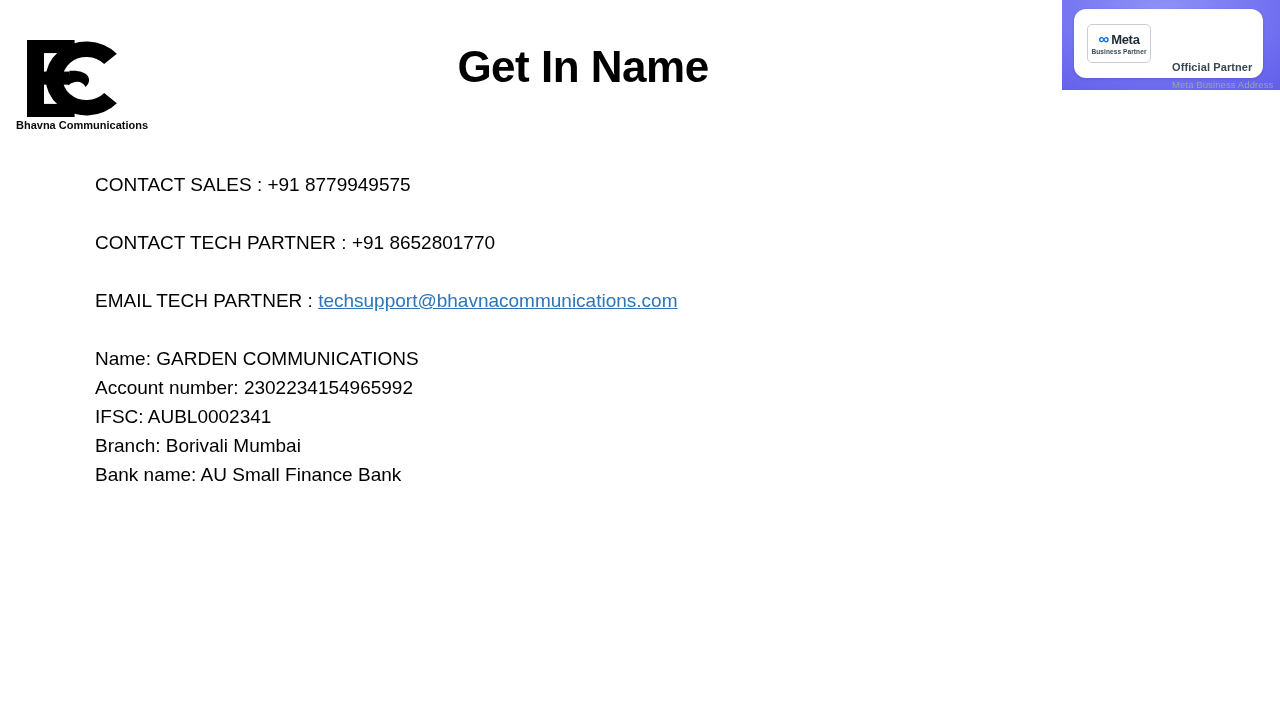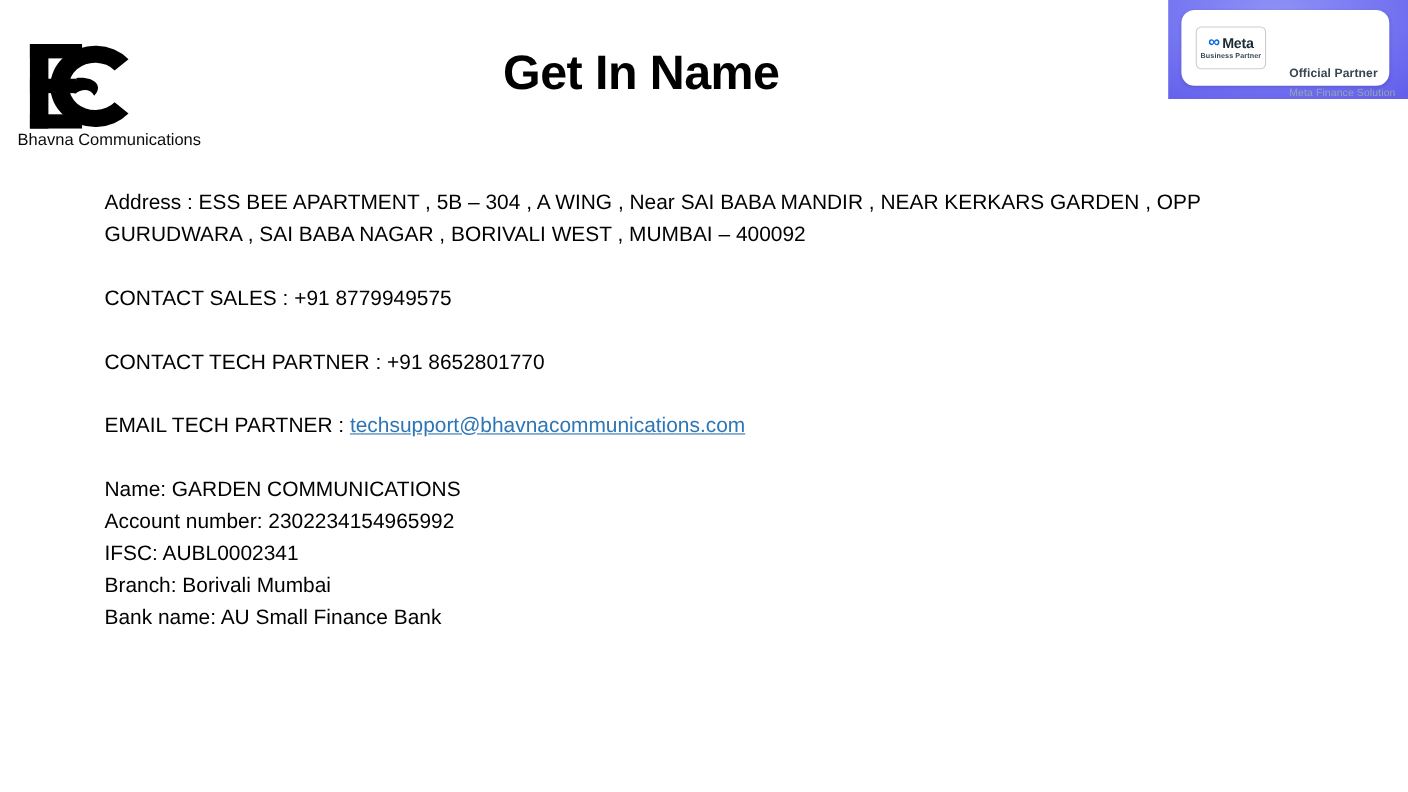--- a/index.html
+++ b/index.html
@@ -13,21 +13,21 @@
     background: #ffffff;
     overflow: hidden;
     margin: 0 auto;
   }
 
   
   .bc-logo-wrap { position: absolute; left: 16px; top: 38px; width: 128px; }
   .bc-logo-mark { position: absolute; left: 11px; top: 2px; width: 102px; height: 77px; }
   .bc-logo-label {
     position: absolute; left: 0; top: 81px; width: 128px;
-    font-size: 15px; font-weight: normal; color: #0a0a0a;
+    font-size: 11px; font-weight: bold; color: #0a0a0a;
     text-align: center; letter-spacing: 0px; white-space: nowrap;
   }
 
   
   .slide-title {
     position: absolute; left: 583px; top: 42px; transform: translateX(-50%);
     font-size: 44px; font-weight: bold; color: #000000; white-space: nowrap;
     letter-spacing: -0.5px;
   }
 
@@ -89,31 +89,27 @@
     <div class="meta-card">
       <div class="meta-logo-box">
         <div class="meta-logo-row">
           <span class="meta-infinity">∞</span>
           <span class="meta-word">Meta</span>
         </div>
         <div class="meta-sub">Business Partner</div>
       </div>
       <div class="meta-text-col">
         <div class="meta-line1">Official Partner</div>
-        <div class="meta-line2">Meta Finance Solution</div>
+        <div class="meta-line2">Meta Business Address</div>
       </div>
     </div>
   </div>
 
   <div class="content">
 
-    <p>
-      <span class="line">Address : ESS BEE APARTMENT , 5B – 304 , A WING , Near SAI BABA MANDIR , NEAR KERKARS GARDEN , OPP</span>
-      <span class="line">GURUDWARA , SAI BABA NAGAR , BORIVALI WEST , MUMBAI – 400092</span>
-    </p>
 
     <p>CONTACT SALES : +91 8779949575</p>
 
     <p>CONTACT TECH PARTNER : +91 8652801770</p>
 
 
     <p><span>EMAIL TECH PARTNER : </span><a class="email-link" href="#">techsupport@bhavnacommunications.com</a></p>
 
     <div class="bank-block">
       <p>Name: GARDEN COMMUNICATIONS</p>

